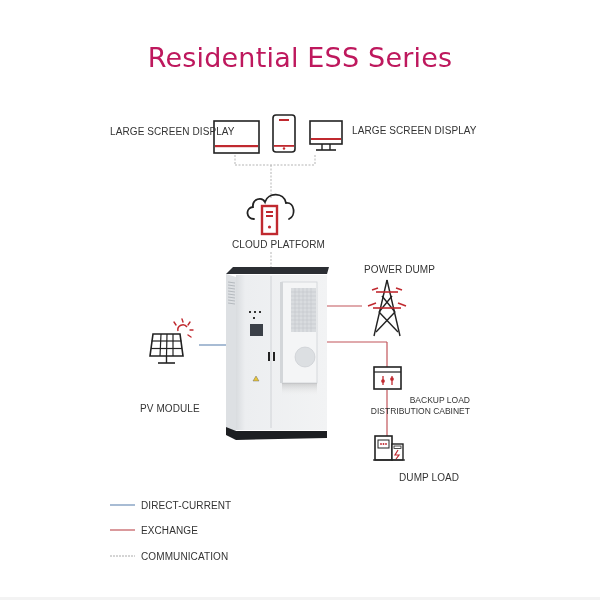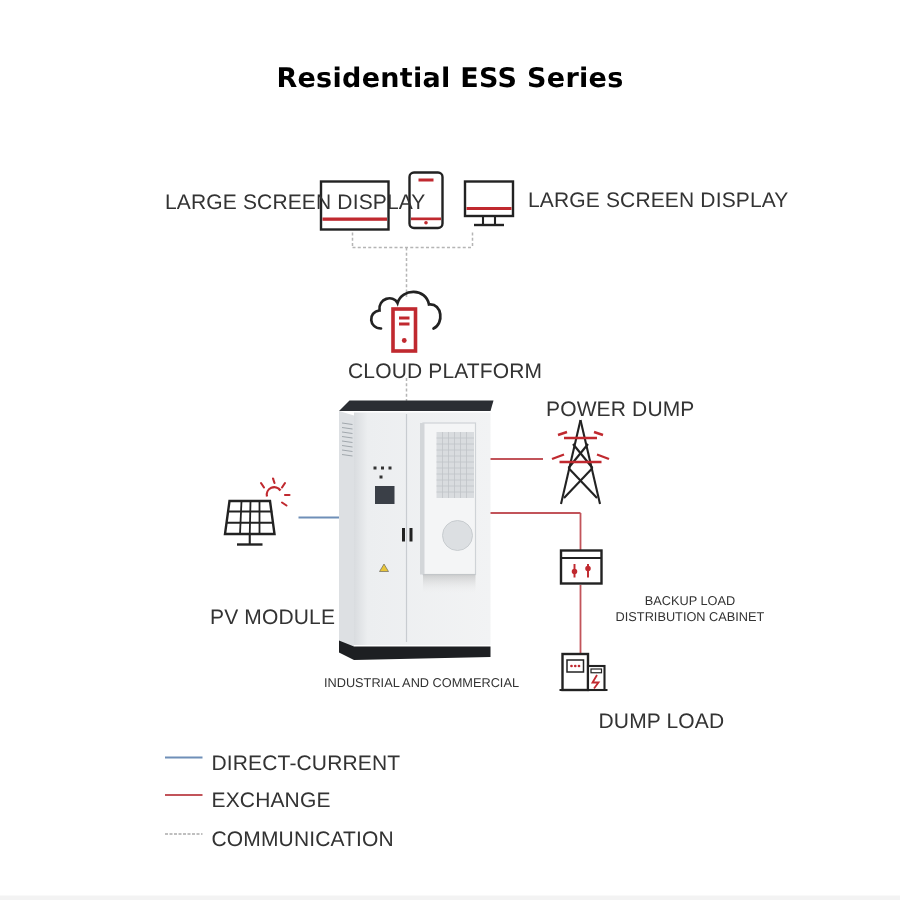--- a/index.html
+++ b/index.html
@@ -1,19 +1,19 @@
 <!DOCTYPE html>
 <html><head>
 <meta charset="utf-8">
 <style>
   html, body { margin:0; padding:0; background:#ffffff; }
   body { width:600px; height:600px; position:relative; overflow:hidden; font-family:"Liberation Sans", sans-serif; color:#333; }
   .abs { position:absolute; }
-  .title { left:0; top:42px; width:600px; text-align:center; font-family:"DejaVu Sans", sans-serif; font-weight:bold; font-size:18px; color:#000000; letter-spacing:0.2px; }
-  .lbl { font-size:14px; color:#333; letter-spacing:0.1px; white-space:nowrap; }
+  .title { left:0; top:42px; width:600px; text-align:center; font-family:"DejaVu Sans", sans-serif; font-weight:normal; font-size:27px; color:#be185d; letter-spacing:0.2px; }
+  .lbl { font-size:10px; color:#333; letter-spacing:0.1px; white-space:nowrap; }
   .lbl2 { font-size:8.5px; color:#333; text-align:center; line-height:11px; white-space:nowrap; }
   svg { position:absolute; left:0; top:0; }
   .bottom-strip { left:0; top:597px; width:600px; height:3px; background:#f3f3f3; }
 </style>
 </head>
 <body>
 
 <div class="abs title">Residential ESS Series</div>
 
 <svg width="600" height="600" viewBox="0 0 600 600">
@@ -203,28 +203,27 @@
   <line x1="110" y1="530" x2="135" y2="530" stroke="#c2545a" stroke-width="1.2"></line>
   <line x1="110" y1="556" x2="135" y2="556" stroke="#aaaaaa" stroke-width="1" stroke-dasharray="2,1"></line>
 </svg>
 
 <div class="abs lbl" style="left:110px; top:126px;">LARGE SCREEN DISPLAY</div>
 <div class="abs lbl" style="left:352px; top:125px;">LARGE SCREEN DISPLAY</div>
 <div class="abs lbl" style="left:232px; top:239px;text-align:right;">CLOUD PLATFORM</div>
 <div class="abs lbl" style="left:364px; top:264px;">POWER DUMP</div>
 <div class="abs lbl" style="left:140px; top:403px;">PV MODULE</div>
 
-<div class="abs lbl2" style="left:410px; top:395px; width:100px;">
+<div class="abs lbl2" style="left:370px; top:395px; width:100px;text-align:right;">
   <div>BACKUP LOAD</div>
   <div>DISTRIBUTION CABINET</div>
 </div>
 
 <div class="abs lbl" style="left:367px; top:472px;padding-left:32px;">DUMP LOAD</div>
 
 <div class="abs lbl2" style="left:206px; top:450px; width:150px;">
-  <div>INDUSTRIAL AND COMMERCIAL</div>
 </div>
 
 <div class="abs lbl" style="left:141px; top:500px;">DIRECT-CURRENT</div>
 <div class="abs lbl" style="left:141px; top:525px;">EXCHANGE</div>
 <div class="abs lbl" style="left:141px; top:551px;">COMMUNICATION</div>
 
 <div class="abs bottom-strip"></div>
 
 </body></html>

